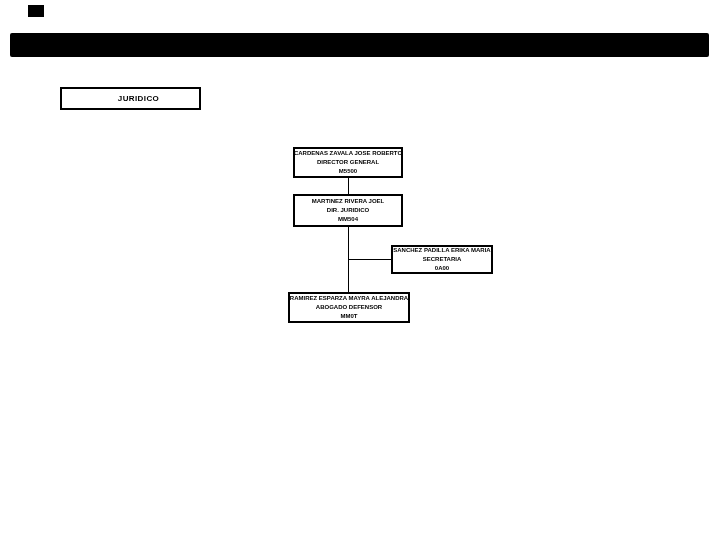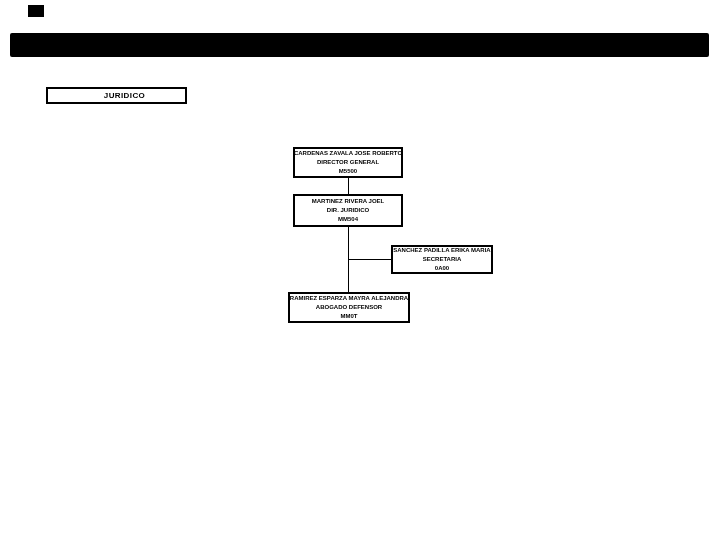--- a/index.html
+++ b/index.html
@@ -39,24 +39,24 @@
     border: 2px solid #000000;
     background: #ffffff;
     display: flex;
     flex-direction: column;
     align-items: center;
     justify-content: center;
     text-align: center;
     font-weight: bold;
   }
   .title-box {
-    left: 46px;
+    left: 60px;
     top: 87px;
     width: 141px;
-    height: 17px;
+    height: 23px;
     font-size: 8px;
     letter-spacing: 0.4px;
     padding-left: 16px;
   }
   .node {
     font-size: 6px;
     line-height: 9px;
     letter-spacing: 0px;
   }
   .node .line {

